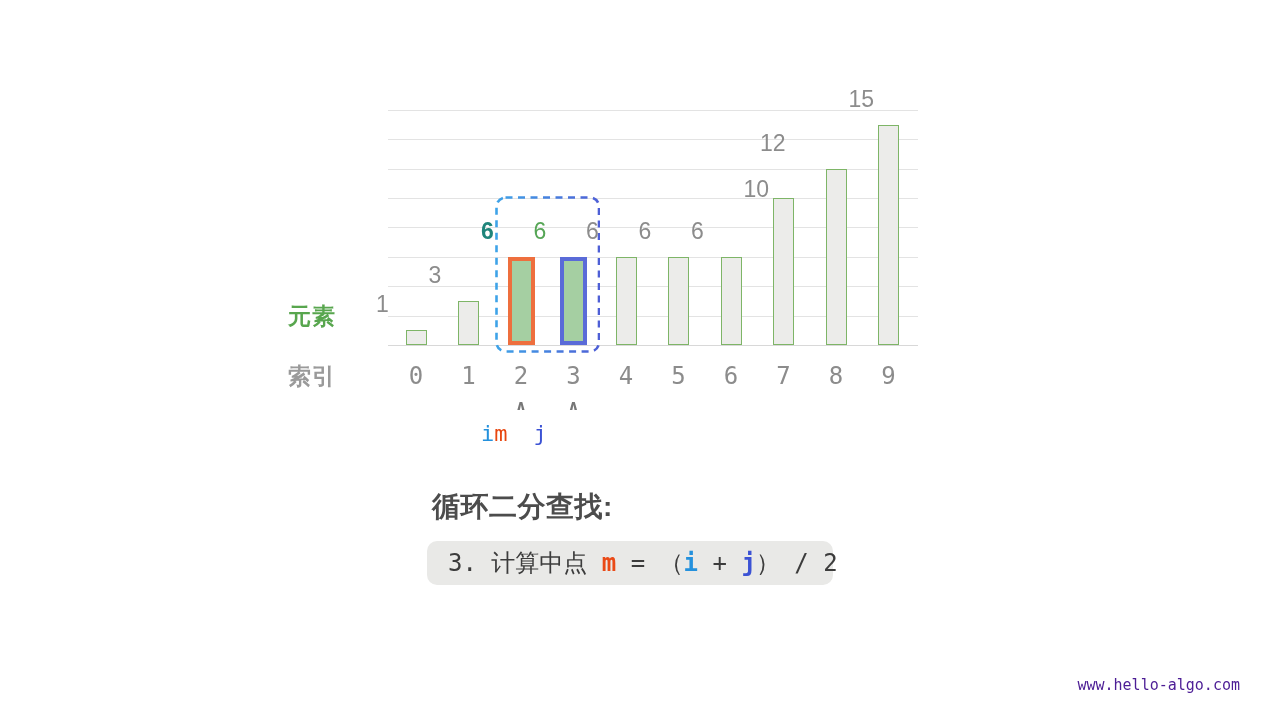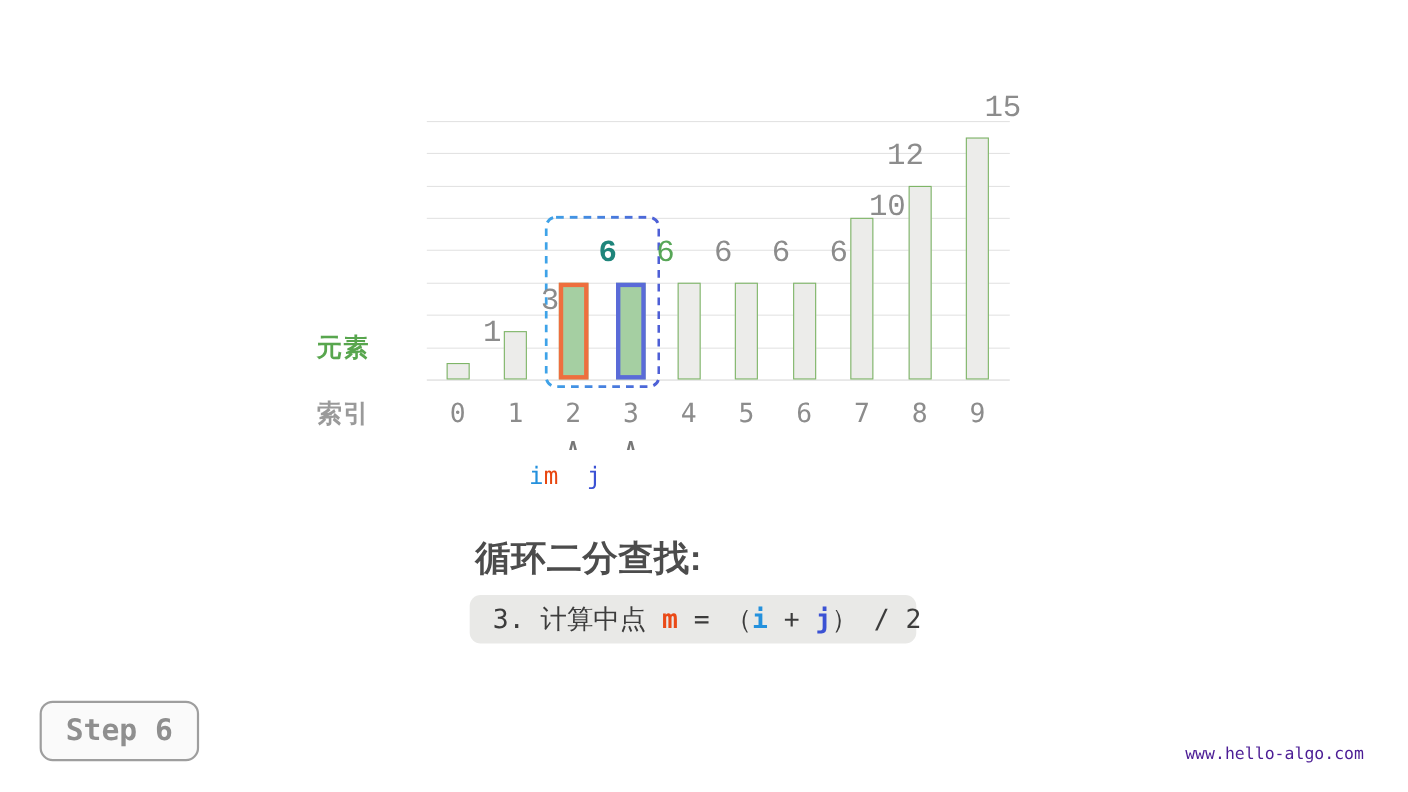--- a/index.html
+++ b/index.html
@@ -1,23 +1,23 @@
 <!DOCTYPE html>
 <html><head>
 <meta charset="utf-8">
 <style>
   * { margin: 0; padding: 0; box-sizing: border-box; }
   html, body { width: 1280px; height: 720px; background: #ffffff; overflow: hidden; }
   body { font-family: "DejaVu Sans Mono", "Liberation Mono", monospace; }
   #stage { position: relative; width: 1280px; height: 720px; }
 
   .vlabel {
-    position: absolute; width: 80px; text-align: right;
-    font-size: 28px; line-height: 24px;
-    font-family: Liberation Mono, monospace;
+    position: absolute; width: 80px; text-align: left;
+    font-size: 23px; line-height: 24px;
+    font-family: Liberation Sans, sans-serif;
   }
   .ilabel {
     position: absolute; width: 80px; text-align: center;
     font-size: 24px; line-height: 24px;
     font-family: "DejaVu Sans Mono", monospace;
   }
   .axis-label {
     position: absolute; width: 90px; 
     font-family: "Liberation Sans", sans-serif;
     font-weight: 700; font-size: 23px; line-height: 26px;
@@ -31,21 +31,21 @@
   .ptr {
     position: absolute; width: 80px; 
     font-family: "DejaVu Sans Mono", monospace;
     font-weight: 400; font-size: 22px; line-height: 26px;
   }
   #range-box { position: absolute; }
 
   #heading {
     position: absolute; left: 432px; top: 494px;
     font-family: "Liberation Sans", sans-serif;
-    font-weight: 700; font-size: 32px; line-height: 26px;
+    font-weight: 700; font-size: 28px; line-height: 26px;
     letter-spacing: 0.5px;
   }
   #formula {
     position: absolute; left: 427px; top: 541px;
     width: 406px; height: 44px; border-radius: 10px;
     font-size: 24px; line-height: 44px;
     padding-left: 21px; white-space: pre;
     font-family: "DejaVu Sans Mono", monospace;
   }
   #formula b { font-weight: 700; }
@@ -125,17 +125,14 @@
   <div id="pointers">
       <div class="caret" style="left: 481px; top: 398px; color: rgb(119, 119, 119);">∧</div>
       <div class="caret" style="left: 533.5px; top: 398px; color: rgb(119, 119, 119);">∧</div>
       <div class="ptr" style="left: 481px; top: 421px;"><span style="color: rgb(36, 145, 221);">i</span><span style="color: rgb(232, 70, 15);">m</span></div>
       <div class="ptr" style="left: 533.5px; top: 421px;"><span style="color: rgb(59, 82, 212);">j</span></div>
     </div>
 
   <div id="heading" style="color: rgb(76, 76, 76);">循环二分查找:</div>
   <div id="formula" style="background: rgb(233, 233, 231);"><span style="color: rgb(60, 60, 60);">3. 计算中点 </span><b style="color: rgb(234, 74, 23);">m</b><span style="color: rgb(60, 60, 60);"> = （</span><b style="color: rgb(36, 145, 221);">i</b><span style="color: rgb(60, 60, 60);"> + </span><b style="color: rgb(59, 82, 212);">j</b><span style="color: rgb(60, 60, 60);">） / 2</span></div>
 
-  <div id="step" style="background: rgb(250, 250, 250); color: rgb(143, 143, 143);">
-    <span>Step 6</span>
-  </div>
   <div id="watermark" style="color: #4c1d95;">www.hello-algo.com</div>
 </div>
 
 </body></html>

